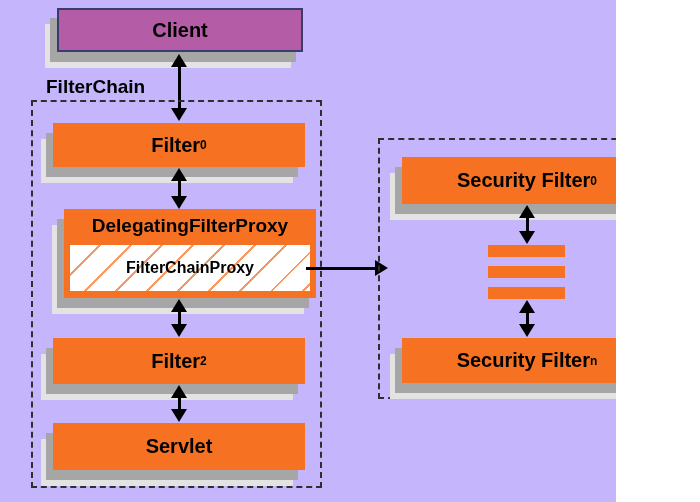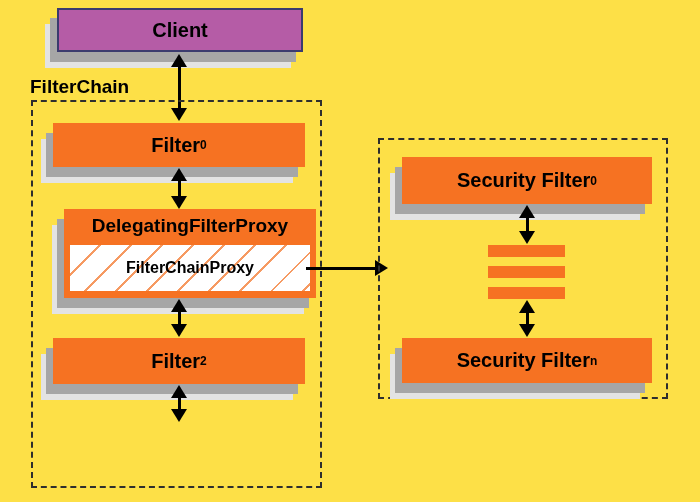--- a/index.html
+++ b/index.html
@@ -1,21 +1,21 @@
 <!DOCTYPE html>
 <html><head>
 <meta charset="utf-8">
 <style>
   * { box-sizing: border-box; margin: 0; padding: 0; }
   body { background: #fff; }
   .canvas {
     position: relative;
-    width: 700px;
+    width: 616px;
     height: 502px;
-    background: #fde047;
+    background: #c4b5fd;
     font-family: "Liberation Sans", sans-serif;
     overflow: hidden;
   }
   .node {
     position: absolute;
     display: flex;
     align-items: center;
     justify-content: center;
     font-weight: bold;
     color: #000;
@@ -82,21 +82,21 @@
   <div class="node purple shadowed" style="left:57px; top:8px; width:246px; height:44px;">
     <span>Client</span>
   </div>
 
   <div class="varrow" style="left:171px; top:54px; height:67px;">
     <div class="head up"></div>
     <div class="line"></div>
     <div class="head down"></div>
   </div>
 
-  <div class="group-label" style="left:30px; top:76px;">FilterChain</div>
+  <div class="group-label" style="left:46px; top:76px;">FilterChain</div>
   <div class="dashed-group" style="left:31px; top:100px; width:291px; height:388px;"></div>
 
   <div class="node orange shadowed" style="left:53px; top:123px; width:252px; height:44px;">
     <span>Filter</span>
       <sub>0</sub>
   </div>
 
   <div class="varrow" style="left:171px; top:168px; height:41px;">
     <div class="head up"></div>
     <div class="line"></div>
@@ -120,20 +120,23 @@
     <span>Filter</span>
       <sub>2</sub>
   </div>
 
   <div class="varrow" style="left:171px; top:385px; height:37px;">
     <div class="head up"></div>
     <div class="line"></div>
     <div class="head down"></div>
   </div>
 
+  <div class="node orange shadowed" style="left:53px; top:423px; width:252px; height:47px;">
+    <span>Servlet</span>
+  </div>
 
   <div class="harrow" style="left:306px; top:260px; width:82px;">
     <div class="line"></div>
     <div class="head right"></div>
   </div>
 
   <div class="dashed-group" style="left:378px; top:138px; width:290px; height:261px;"></div>
 
   <div class="node orange shadowed" style="left:402px; top:157px; width:250px; height:47px;">
     <span>Security Filter</span>

